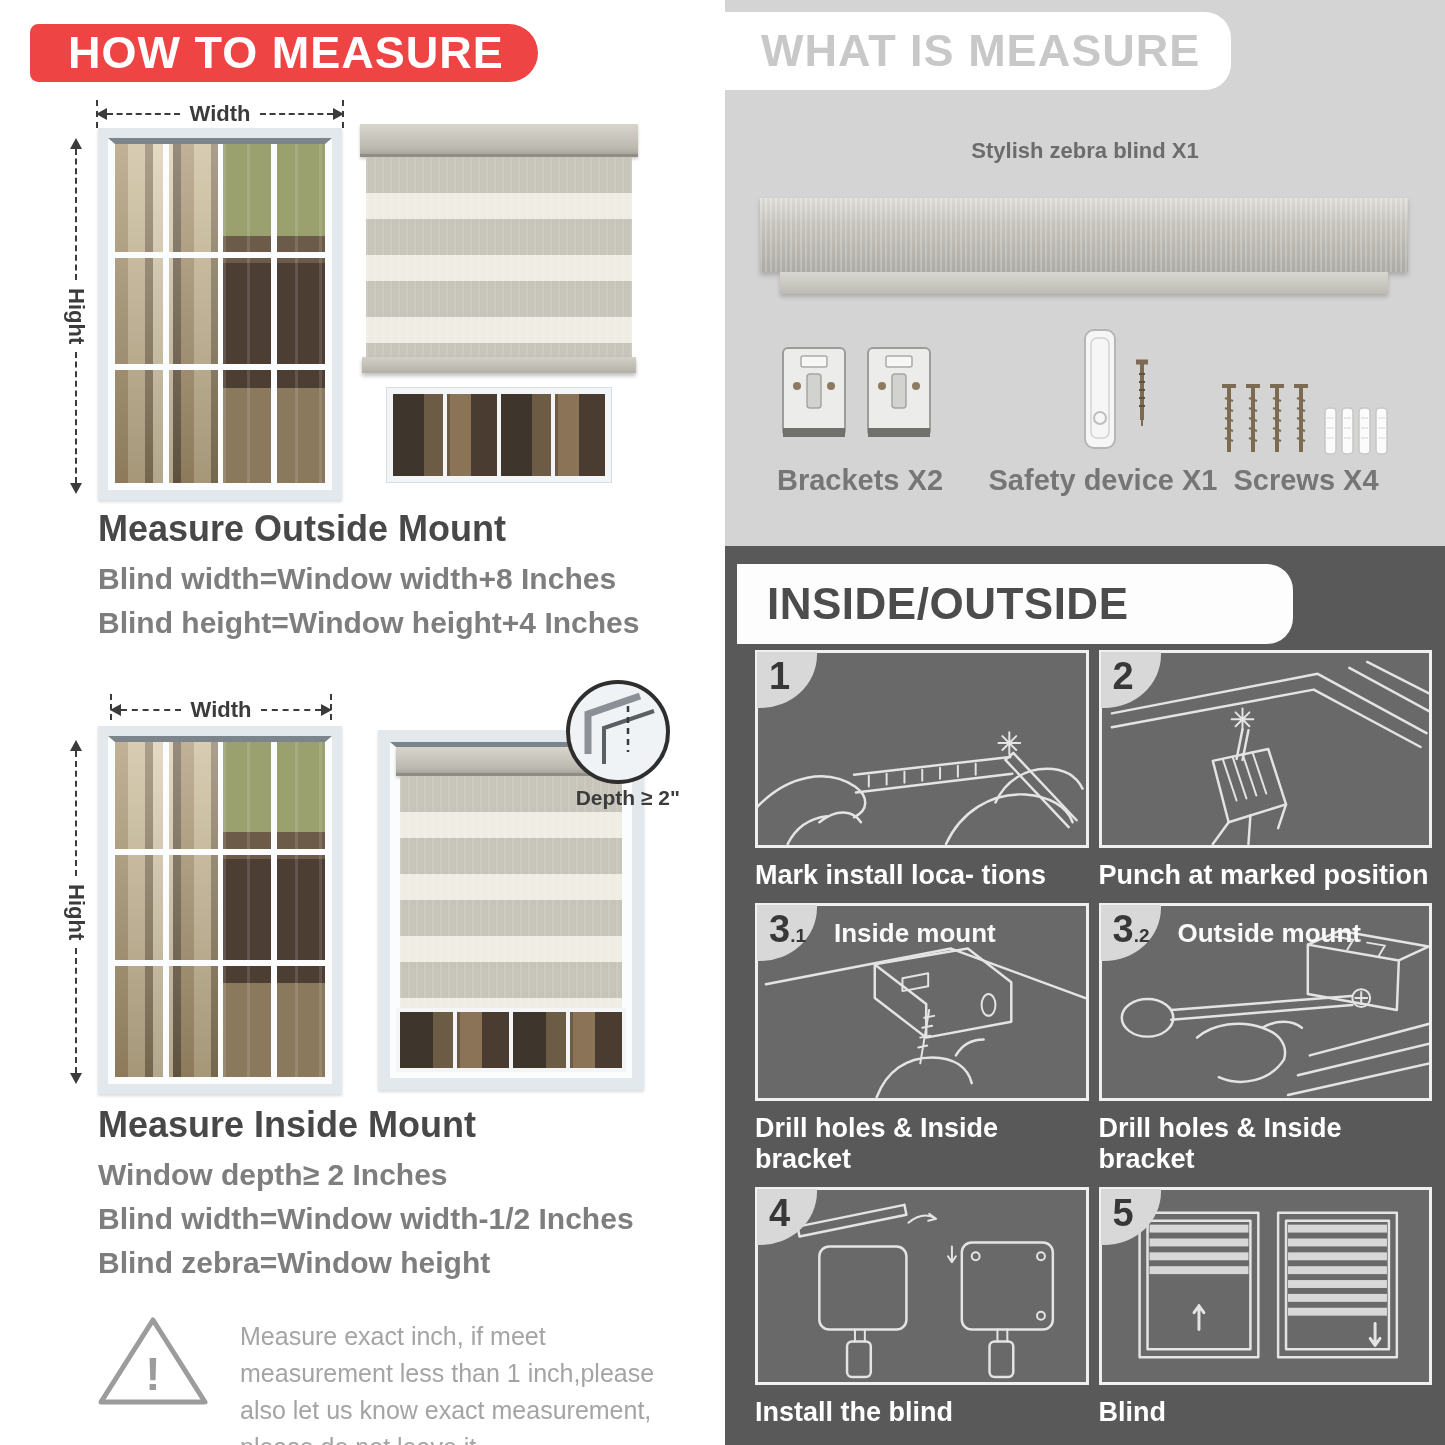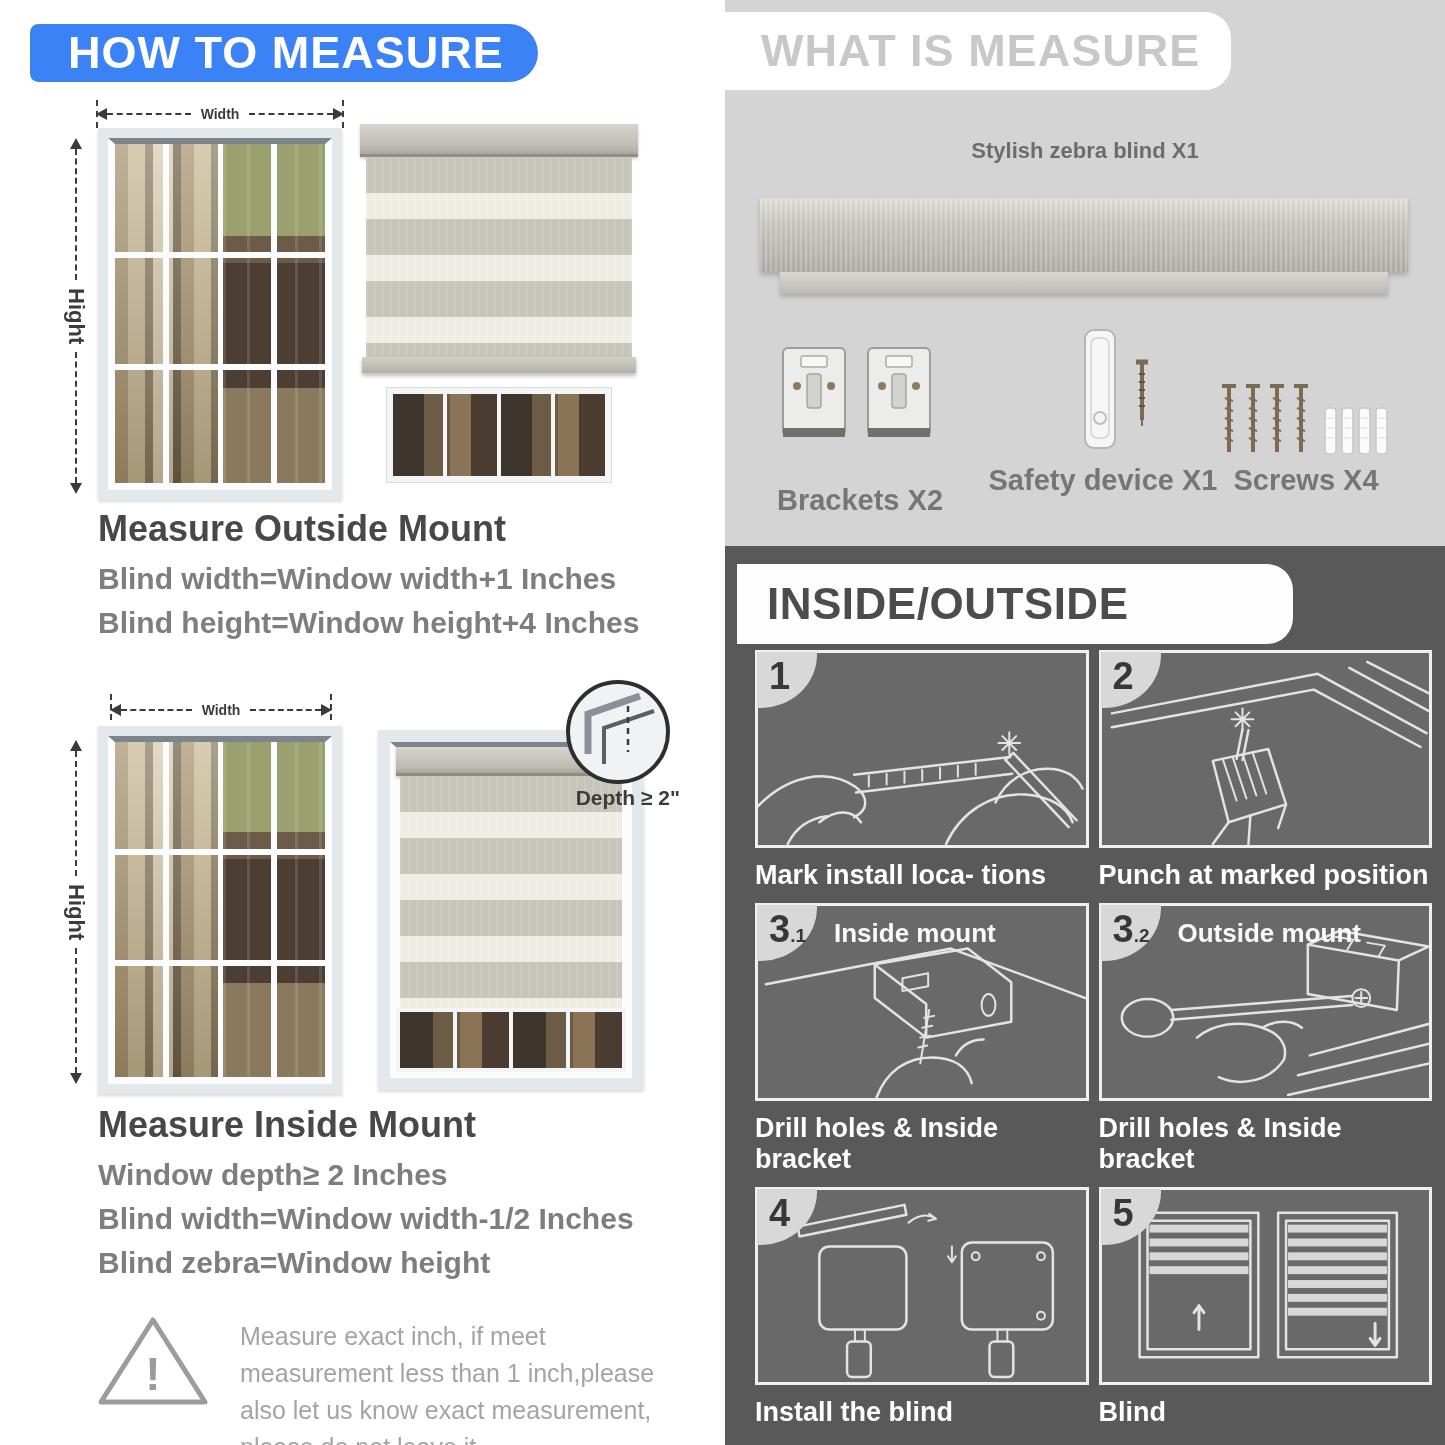--- a/index.html
+++ b/index.html
@@ -1,28 +1,28 @@
 <!DOCTYPE html>
 <html><head>
 <meta charset="utf-8">
 <style>
   html,body{margin:0;padding:0;background:#fff;}
   #canvas{position:relative;width:1445px;height:1445px;background:#ffffff;
     font-family:"Liberation Sans",sans-serif;overflow:hidden;}
   
   .howto-header{position:absolute;left:30px;top:24px;width:470px;height:58px;
-    background:#3b82f6;border-radius:12px 42px 42px 12px;color:#fff;
+    background:#ef4444;border-radius:12px 42px 42px 12px;color:#fff;
     font-size:45px;font-weight:bold;line-height:58px;padding-left:38px;letter-spacing:1px;}
   
   .harrow{position:absolute;display:flex;align-items:center;height:16px;}
   .harrow .dash{flex:1;height:0;border-top:2px dashed #3b3b3b;}
   .ah{width:0;height:0;border-top:6px solid transparent;border-bottom:6px solid transparent;}
   .ah.l{border-right:11px solid #3b3b3b;}
   .ah.r{border-left:11px solid #3b3b3b;}
-  .harrow .lab{font-size:14px;font-weight:bold;color:#3b3b3b;margin:0 10px;white-space:nowrap;}
+  .harrow .lab{font-size:22px;font-weight:bold;color:#3b3b3b;margin:0 10px;white-space:nowrap;}
   .guide{position:absolute;width:0;border-left:2px dashed #3b3b3b;}
   .varrow{position:absolute;display:flex;flex-direction:column;align-items:center;width:24px;}
   .varrow .vdash{flex:1;width:0;border-left:2px dashed #3b3b3b;}
   .av{width:0;height:0;border-left:6px solid transparent;border-right:6px solid transparent;}
   .av.u{border-bottom:11px solid #3b3b3b;}
   .av.d{border-top:11px solid #3b3b3b;}
   .vlab{writing-mode:vertical-rl;font-size:22px;font-weight:bold;color:#3b3b3b;margin:8px 0;}
   
   .window{position:absolute;background:#e3e8ec;padding:10px;box-sizing:border-box;
     box-shadow:0 2px 3px rgba(0,0,0,.15);}
@@ -140,21 +140,21 @@
     <div class="cassette"></div>
     <div class="shade" style="height:200px;"></div>
     <div class="rail"></div>
     <div class="peek" style="width:226px;height:96px;box-sizing:border-box;">
       <div class="glass"></div>
       <div class="glass"></div>
     </div>
   </div>
 
   <div class="sec-title" style="left:98px;top:508px;">Measure Outside Mount</div>
-  <div class="sec-line" style="left:98px;top:562px;">Blind width=Window width+1 Inches</div>
+  <div class="sec-line" style="left:98px;top:562px;">Blind width=Window width+8 Inches</div>
   <div class="sec-line" style="left:98px;top:606px;">Blind height=Window height+4 Inches</div>
 
   <div class="guide" style="left:110px;top:694px;height:26px;"></div>
   <div class="guide" style="left:330px;top:694px;height:26px;"></div>
   <div class="harrow" style="left:110px;top:702px;width:222px;">
     <span class="ah l"></span>
     <span class="dash"></span>
     <span class="lab">Width</span>
     <span class="dash"></span>
     <span class="ah r"></span>
@@ -260,21 +260,21 @@
         <rect x="108" y="28" width="11" height="46" rx="4"></rect>
           <rect x="125" y="28" width="11" height="46" rx="4"></rect>
         <rect x="142" y="28" width="11" height="46" rx="4"></rect>
           <rect x="159" y="28" width="11" height="46" rx="4"></rect>
       </g>
       <g stroke="#d8d8d6" stroke-width="1.2">
         <path d="M110,38 h7 M110,48 h7 M110,58 h7 M127,38 h7 M127,48 h7 M127,58 h7 M144,38 h7 M144,48 h7 M144,58 h7 M161,38 h7 M161,48 h7 M161,58 h7"></path>
       </g>
     </svg>
 
-    <div class="item-label" style="left:35px;width:200px;margin-top:20px;">Brackets X2</div>
+    <div class="item-label" style="left:35px;width:200px;">Brackets X2</div>
     <div class="item-label" style="left:258px;width:240px;">Safety device X1</div>
     <div class="item-label" style="left:496px;width:170px;">Screws X4</div>
   </div>
 
   <div class="right-bottom">
     <div class="mount-header">INSIDE/OUTSIDE MOUNT</div>
 
     <div class="steps-grid">
 
       <div class="cell">

